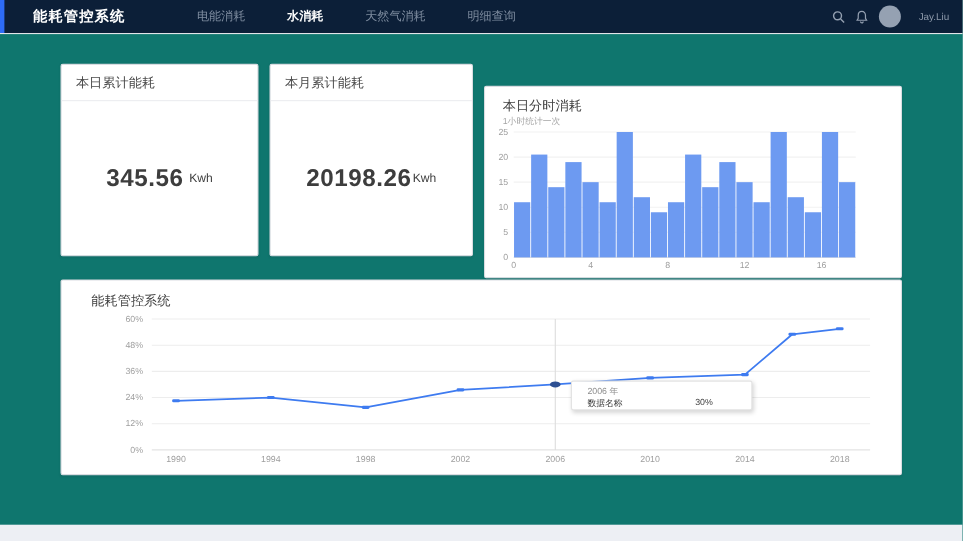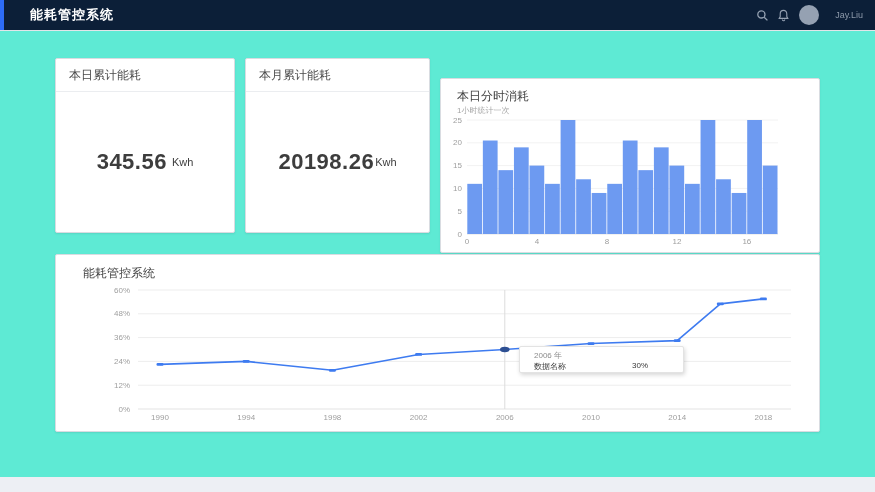--- a/index.html
+++ b/index.html
@@ -20,21 +20,21 @@
   .nav-item { font-size:11px; color:#7f8da0; padding:0 19px; line-height:30px; cursor:pointer; white-space:nowrap; }
   .nav-item.active { color:#ffffff; font-weight:bold; }
   .nav-right { margin-left:auto; display:flex; align-items:center; margin-right:12px; }
   .nav-icon { width:14px; height:14px; margin-left:7px; display:flex; align-items:center; justify-content:center; cursor:pointer; }
   .avatar { width:20px; height:20px; border-radius:50%; background:#95a1b2; margin-left:9px; }
   .username { font-size:9px; color:#8d99aa; margin-left:16px; }
 
   
   .main {
     position:absolute; top:30px; left:0; width:875px; height:447px;
-    background:#5eead4; border-top:1px solid #e2e5e9;
+    background:#0f766e; border-top:1px solid #e2e5e9;
   }
   .card {
     position:absolute; background:#ffffff; border:1px solid #d9dce1;
     border-radius:2px; box-shadow:0 1px 2px rgba(30,35,45,.10);
   }
   #card-today { left:55px; top:27px; width:180px; height:175px; }
   #card-month { left:245px; top:27px; width:185px; height:175px; }
   #card-hourly { left:440px; top:27px; width:380px; height:175px;margin-top:20px; }
   #card-trend  { left:55px; top:223px; width:765px; height:178px; }
 
@@ -62,20 +62,26 @@
   .tt-title  { position:absolute; left:14px; top:3px;  font-size:8px; color:#8c8c8c; }
   .tt-series { position:absolute; left:14px; top:14px; font-size:8px; color:#383838; }
   .tt-value  { position:absolute; left:112px; top:14px; font-size:8px; color:#383838;text-align:right; }
 </style>
 </head>
 <body>
 
 <header class="navbar">
   <div class="navbar-accent"></div>
   <div class="brand">能耗管控系统</div>
+  <nav class="nav-menu">
+      <div class="nav-item">电能消耗</div>
+      <div class="nav-item active">水消耗</div>
+      <div class="nav-item">天然气消耗</div>
+      <div class="nav-item">明细查询</div>
+    </nav>
   <div class="nav-right">
     <div class="nav-icon">
       <svg width="13" height="13" viewBox="0 0 13 13">
           <circle cx="5.4" cy="5.4" r="3.6" fill="none" stroke="#94a0b1" stroke-width="1.3"></circle>
           <line x1="8.2" y1="8.2" x2="11.4" y2="11.4" stroke="#94a0b1" stroke-width="1.3"></line>
         </svg>
     </div>
     <div class="nav-icon">
       <svg width="13" height="13" viewBox="0 0 13 13">
           <path d="M6.5 1.4 C4.4 1.4 3.2 3 3.2 5 L3.2 7.6 L2.2 9.4 L10.8 9.4 L9.8 7.6 L9.8 5 C9.8 3 8.6 1.4 6.5 1.4 Z" fill="none" stroke="#94a0b1" stroke-width="1.1"></path>

